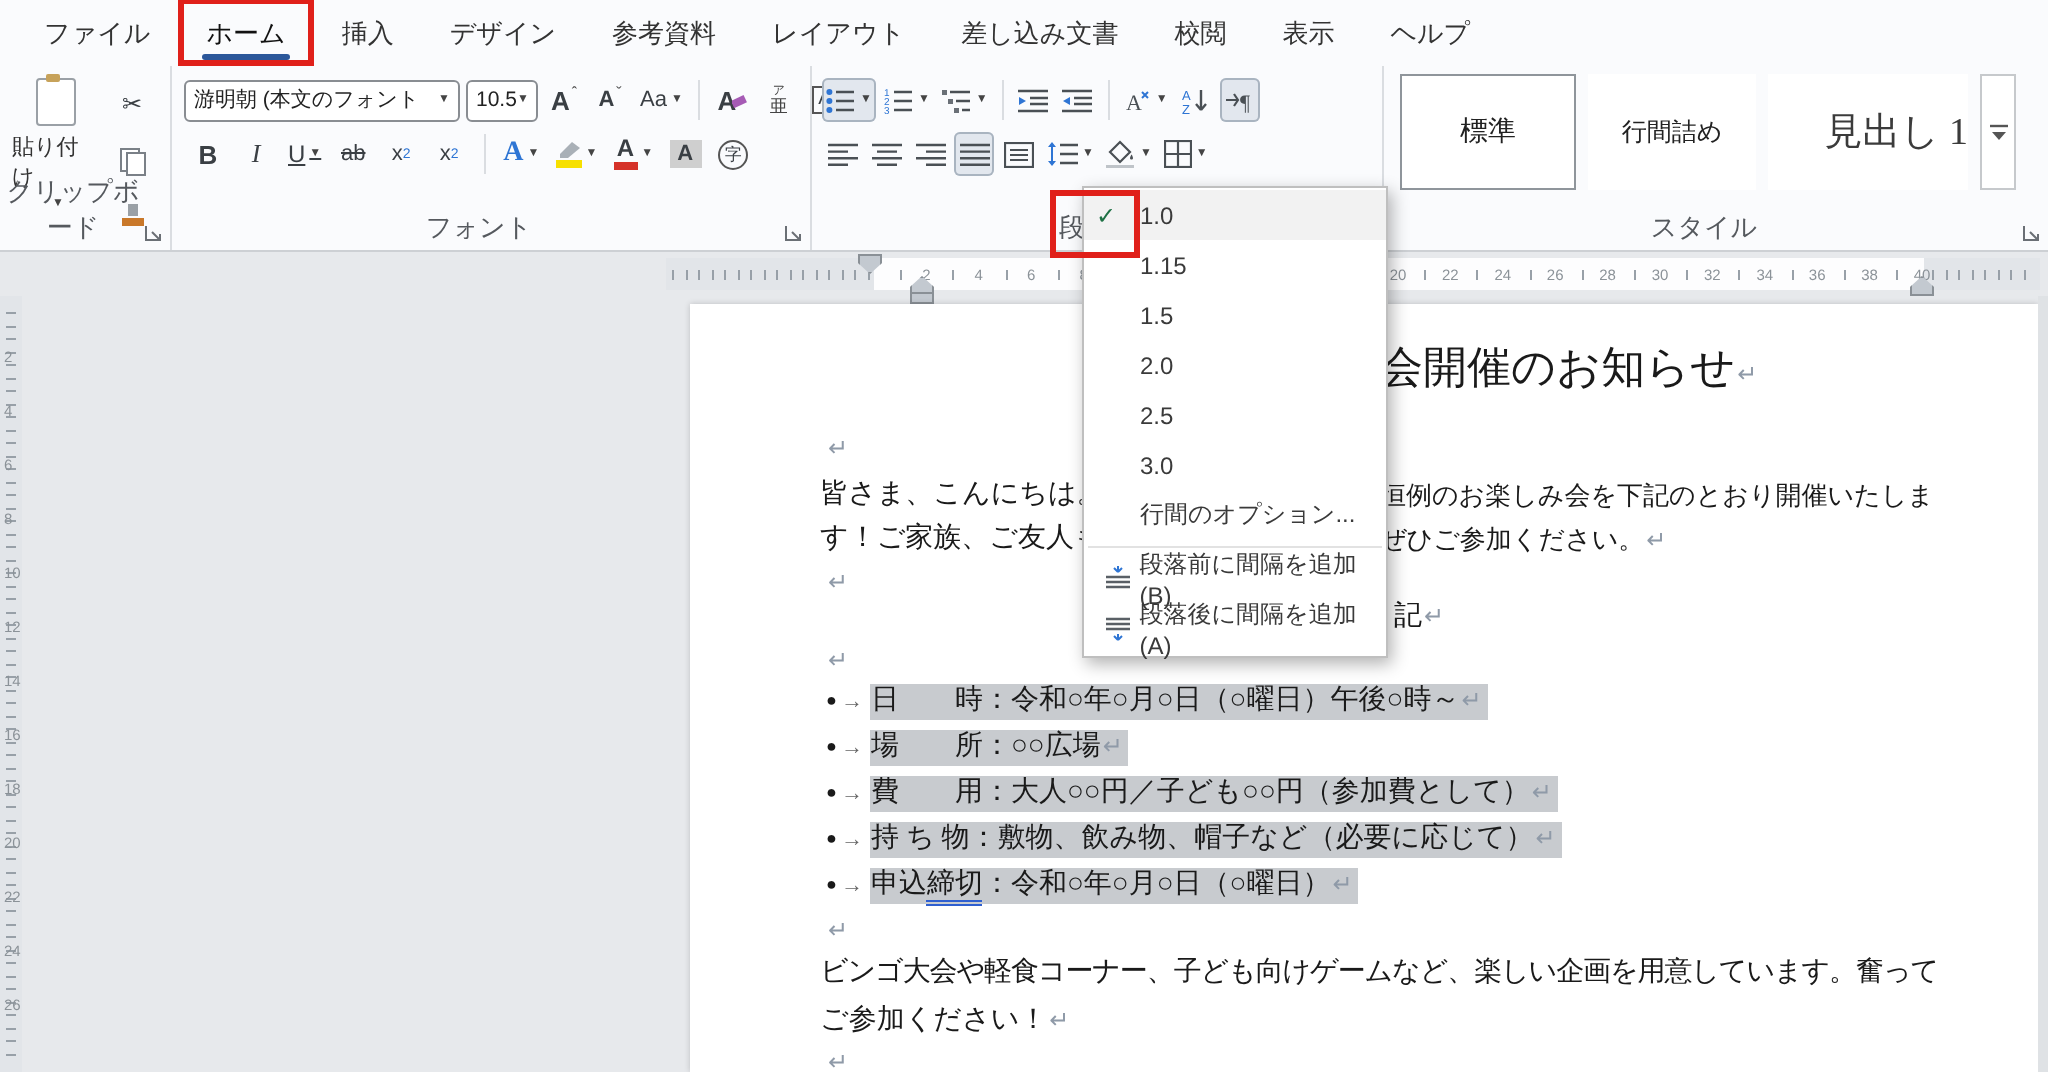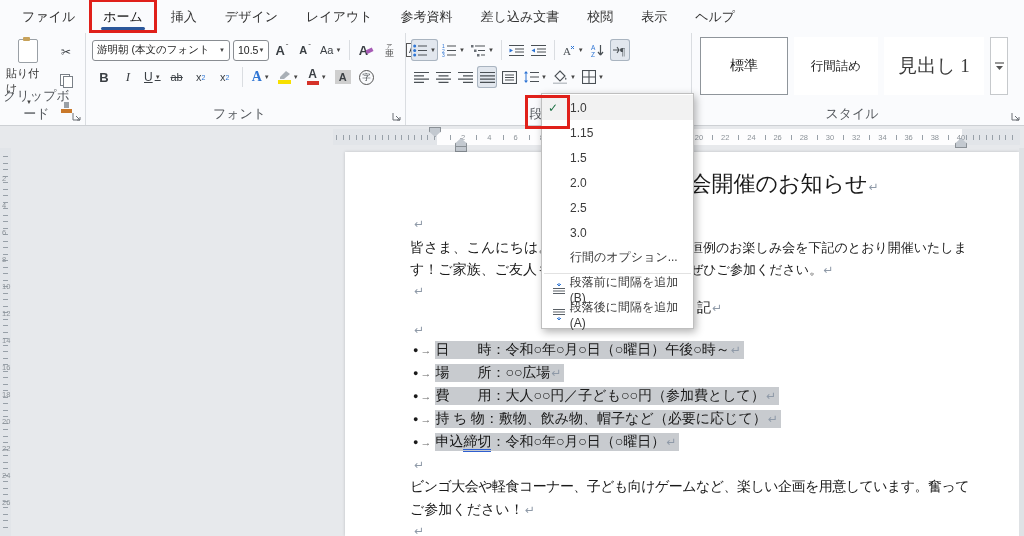--- a/index.html
+++ b/index.html
@@ -95,22 +95,22 @@
 </head>
 <body>
 
 <div id="app">
 
   <div id="tabbar">
       <span class="tab"><span>ファイル</span></span>
       <span class="tab active"><span>ホーム</span><span class="underl"></span><span class="redring"></span></span>
       <span class="tab"><span>挿入</span></span>
       <span class="tab"><span>デザイン</span></span>
+      <span class="tab"><span>参考資料</span></span>
       <span class="tab"><span>レイアウト</span></span>
-      <span class="tab"><span>参考資料</span></span>
       <span class="tab"><span>差し込み文書</span></span>
       <span class="tab"><span>校閲</span></span>
       <span class="tab"><span>表示</span></span>
       <span class="tab"><span>ヘルプ</span></span>
     </div>
 
   <div id="ribbon">
 
     <div class="grp" style="left:0;width:86px;">
       <div class="paste">
@@ -369,21 +369,21 @@
       </span>
     </div>
 
     <div class="grp" style="left:692px;width:332px;border-right:none;">
       <span class="scard" style="left:8px;width:88px;border:1.5px solid #8f959b;">
         <span style="font-size:14px;">標準</span>
       </span>
       <span class="scard" style="left:102px;width:84px;">
         <span style="font-size:12.5px;">行間詰め</span>
       </span>
-      <span class="scard" style="left:192px;width:100px;">
+      <span class="scard" style="left:192px;width:100px;justify-content:flex-end;">
         <span style="font-size:19px;color:#3b3b3b;">見出し 1</span>
       </span>
       <span class="scard" style="left:298px;width:18px;border:1px solid #c6c9cc;flex-direction:column;">
         <svg width="9" height="9">
             <path d="M0 1h9" stroke="#555" stroke-width="1.2"></path>
             <path d="M1 4l3.5 4L8 4z" fill="#555"></path>
           </svg>
       </span>
       <div class="glabel">スタイル</div>
       <span class="launcher">

